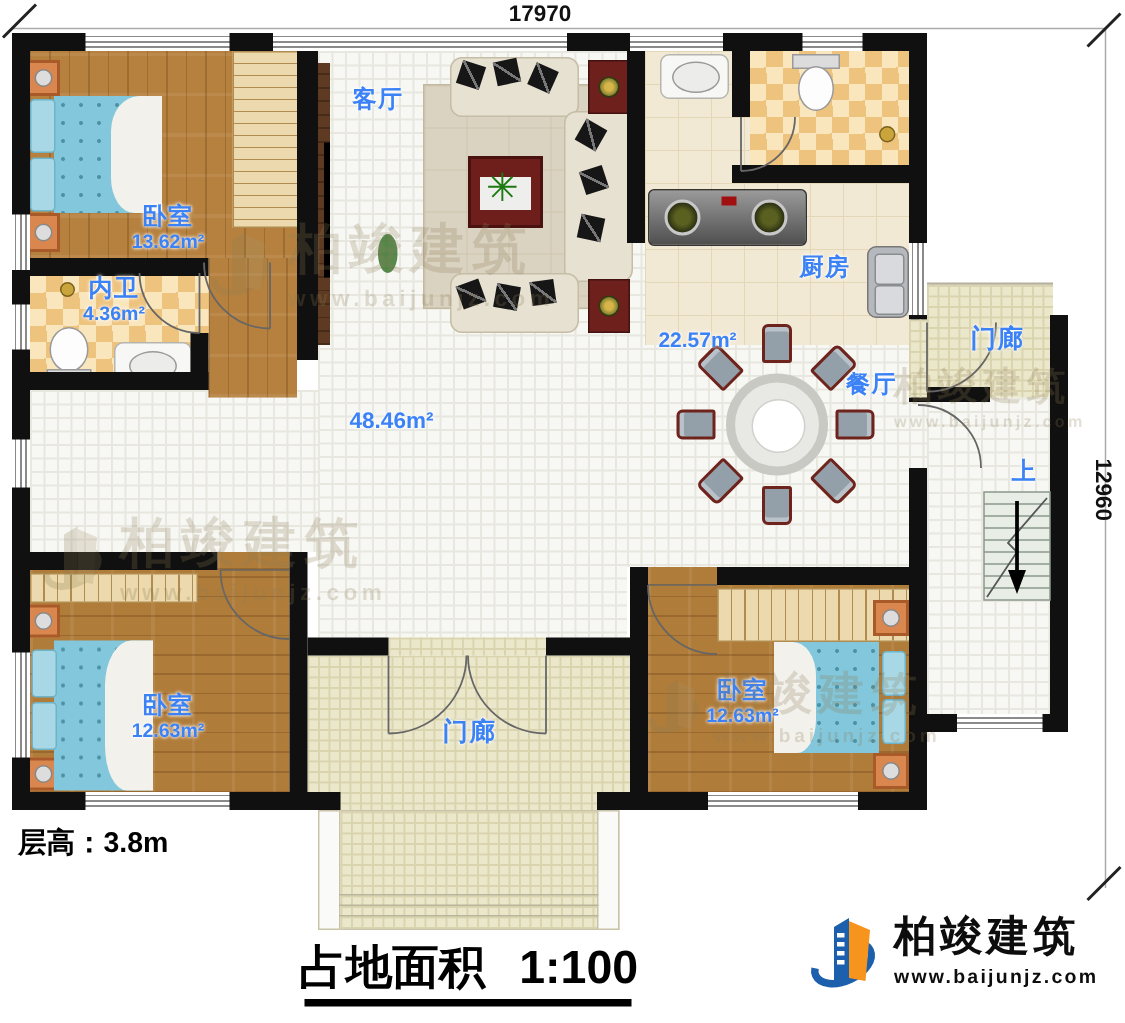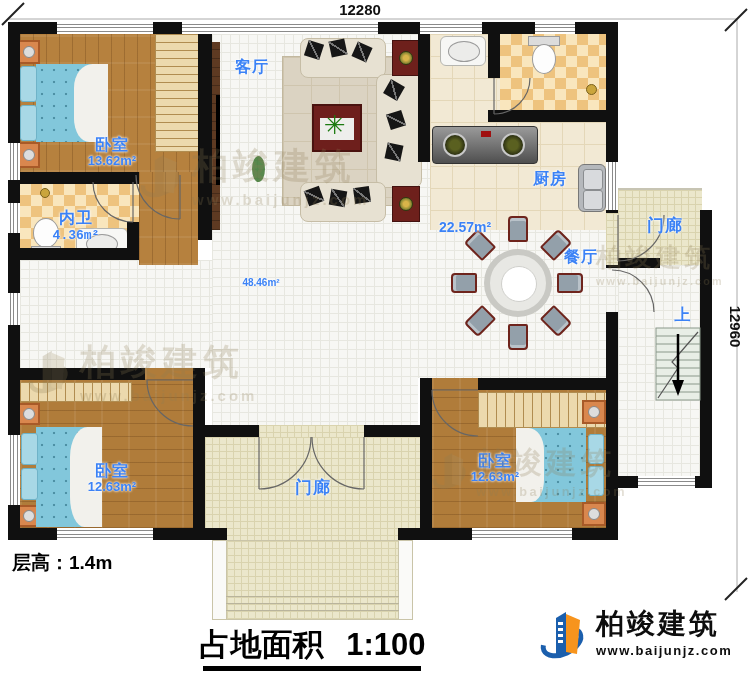--- a/index.html
+++ b/index.html
@@ -278,35 +278,35 @@
     <g>
       <line x1="8" y1="19" x2="737" y2="19" stroke="#aaa" stroke-width="1"></line>
       <line x1="737" y1="19" x2="737" y2="592" stroke="#aaa" stroke-width="1"></line>
       <line x1="2" y1="25" x2="24" y2="3" stroke="#222" stroke-width="2"></line>
       <line x1="725" y1="31" x2="747" y2="9" stroke="#222" stroke-width="2"></line>
       <line x1="725" y1="600" x2="747" y2="578" stroke="#222" stroke-width="2"></line>
       <line x1="618" y1="189" x2="702" y2="189" stroke="#b5b09a" stroke-width="1.5"></line>
     </g>
   </svg>
 
-  <div class="dim" style="left:320px;top:1px;width:80px;">12280</div>
+  <div class="dim" style="left:320px;top:1px;width:80px;">17970</div>
   <div class="dim" style="left:700px;top:318px;width:70px;transform:rotate(90deg);">12960</div>
 
   <div class="rlabel" style="left:222px;top:58px;width:60px;"><span class="rname">客厅</span></div>
   <div class="rlabel" style="left:72px;top:136px;width:80px;">
     <div class="rname">卧室</div>
       <div class="rarea">13.62m²</div>
   </div>
-  <div class="rlabel" style="left:38px;top:211px;width:76px;font-family:Liberation Mono, monospace;">
+  <div class="rlabel" style="left:38px;top:184px;width:76px;">
     <div class="rname">内卫</div>
       <div class="rarea">4.36m²</div>
   </div>
   <div class="rlabel" style="left:515px;top:170px;width:70px;"><span class="rname">厨房</span></div>
   <div class="rlabel" style="left:425px;top:218px;width:80px;"><span class="rarea" style="font-size:14px;">22.57m²</span></div>
-  <div class="rlabel" style="left:215px;top:272px;width:92px;"><span class="rarea" style="font-size:10px;">48.46m²</span></div>
+  <div class="rlabel" style="left:215px;top:272px;width:92px;"><span class="rarea" style="font-size:15px;">48.46m²</span></div>
   <div class="rlabel" style="left:550px;top:248px;width:62px;"><span class="rname">餐厅</span></div>
   <div class="rlabel" style="left:672px;top:306px;width:22px;"><span class="rname">上</span></div>
   <div class="rlabel" style="left:630px;top:216px;width:70px;"><span class="rname" style="font-size:17px;">门廊</span></div>
   <div class="rlabel" style="left:278px;top:478px;width:70px;"><span class="rname" style="font-size:17px;">门廊</span></div>
   <div class="rlabel" style="left:72px;top:462px;width:80px;">
     <div class="rname">卧室</div>
       <div class="rarea">12.63m²</div>
   </div>
   <div class="rlabel" style="left:455px;top:452px;width:80px;">
     <div class="rname">卧室</div>
@@ -347,21 +347,21 @@
         <polygon points="16,12 26,6 26,46 16,50" fill="#8d7c55"></polygon>
         <polygon points="26,8 40,14 37,48 26,46" fill="#a6946a"></polygon>
       </svg>
     <div>
         <div class="wm-name">柏竣建筑</div>
         <div class="wm-url">www.baijunjz.com</div>
       </div>
   </div>
 
   <div class="info">
-    <div>层高：1.4m</div>
+    <div>层高：3.8m</div>
   </div>
 
   <div class="title-row">
     <span>占地面积</span>
     <span style="margin-left:14px;">1:100</span>
   </div>
   <div class="title-underline"></div>
 
   <div class="brand">
     <svg width="48" height="56" viewBox="0 0 48 56">

